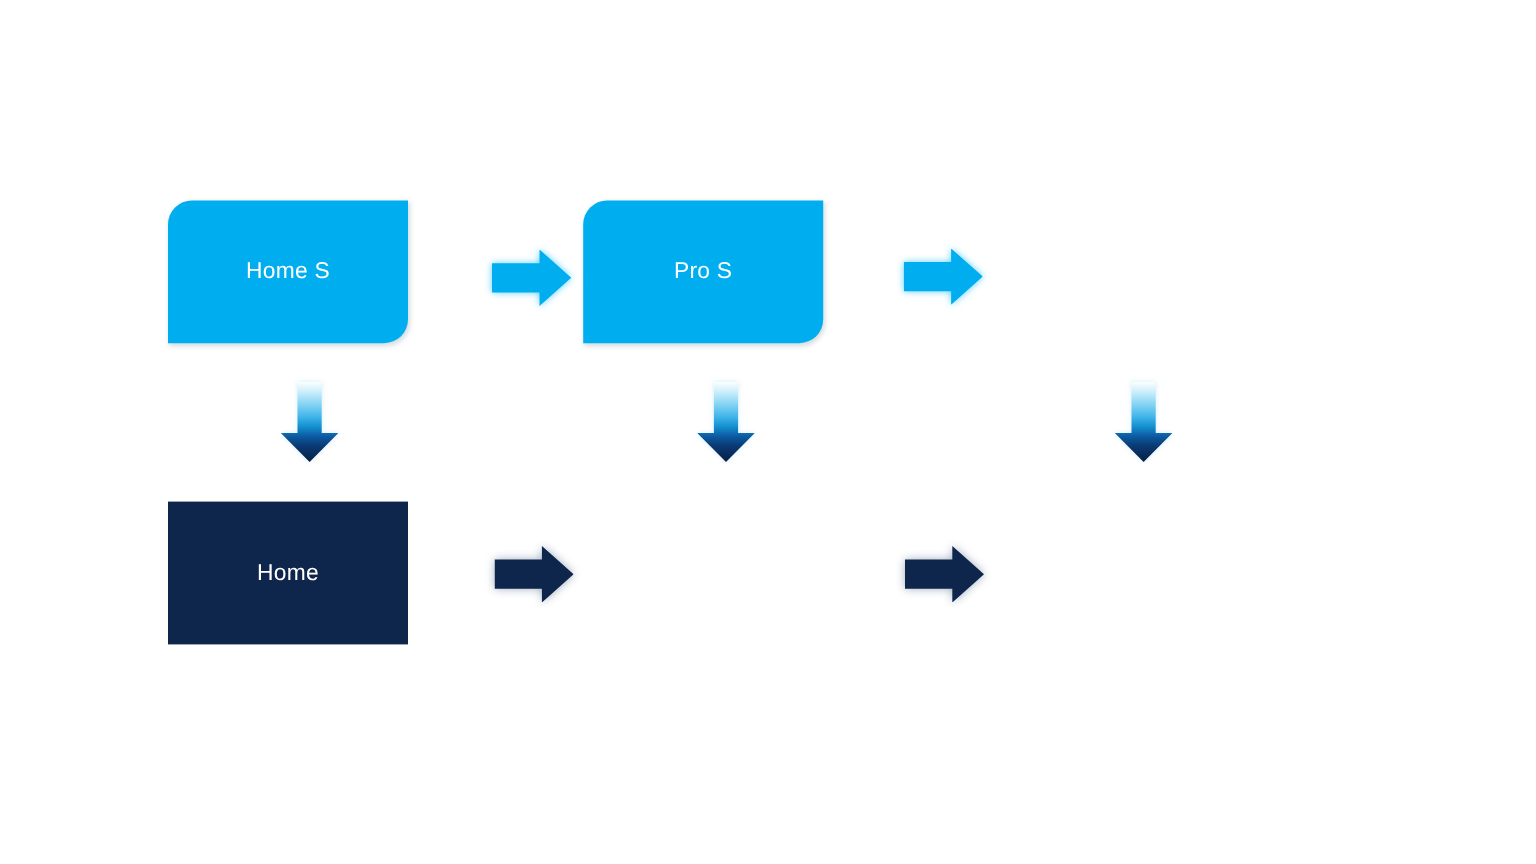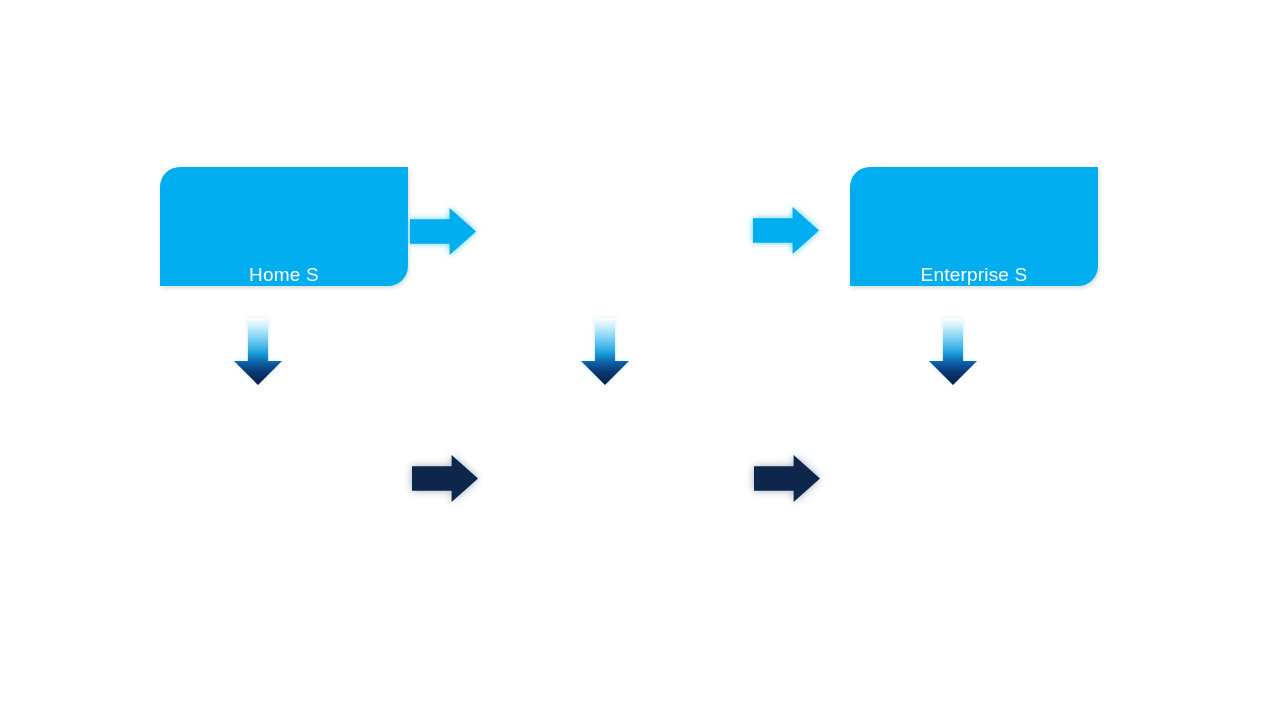--- a/index.html
+++ b/index.html
@@ -1,23 +1,23 @@
 <!DOCTYPE html>
 <html><head>
 <meta charset="utf-8">
 <style>
   html,body{margin:0;padding:0;background:#ffffff;}
   .stage{
     position:relative;width:1280px;height:720px;background:#ffffff;
     font-family:"Liberation Sans", sans-serif;overflow:hidden;
   }
   .node{
-    position:absolute;width:248px;height:119px;
-    display:flex;align-items:flex-end;justify-content:center;
-    color:#ffffff;font-size:19px;letter-spacing:.2px;margin-left:20px;
+    position:absolute;width:200px;height:119px;
+    display:flex;align-items:center;justify-content:center;
+    color:#ffffff;font-size:19px;letter-spacing:.2px;
   }
   .node.top{
     background:#00AEEF;
     border-radius:20px 0 20px 0;
     box-shadow:1px 2px 4px rgba(0,60,90,.18);
   }
   .node.bottom{background:#0F264C;}
   .col1{left:140px}.col2{left:486px}.col3{left:830px}
   .row-top{top:167px}.row-bottom{top:418px}
 
@@ -49,24 +49,27 @@
   .va1{left:234px}.va2{left:581px}.va3{left:929px}
 </style>
 </head>
 <body>
 
 <div class="stage">
 
   <div class="node top row-top col1">
     <span>Home S</span>
   </div>
-  <div class="node top row-top col3">
-    <span>Enterprise S</span>
+  <div class="node top row-top col2">
+    <span>Pro S</span>
   </div>
 
+  <div class="node bottom row-bottom col1">
+    <span>Home</span>
+  </div>
 
   <div class="h-arrow light ha1">
     <div class="shape"></div>
   </div>
   <div class="h-arrow light ha2">
     <div class="shape"></div>
   </div>
 
   <div class="h-arrow dark ha3">
     <div class="shape"></div>

